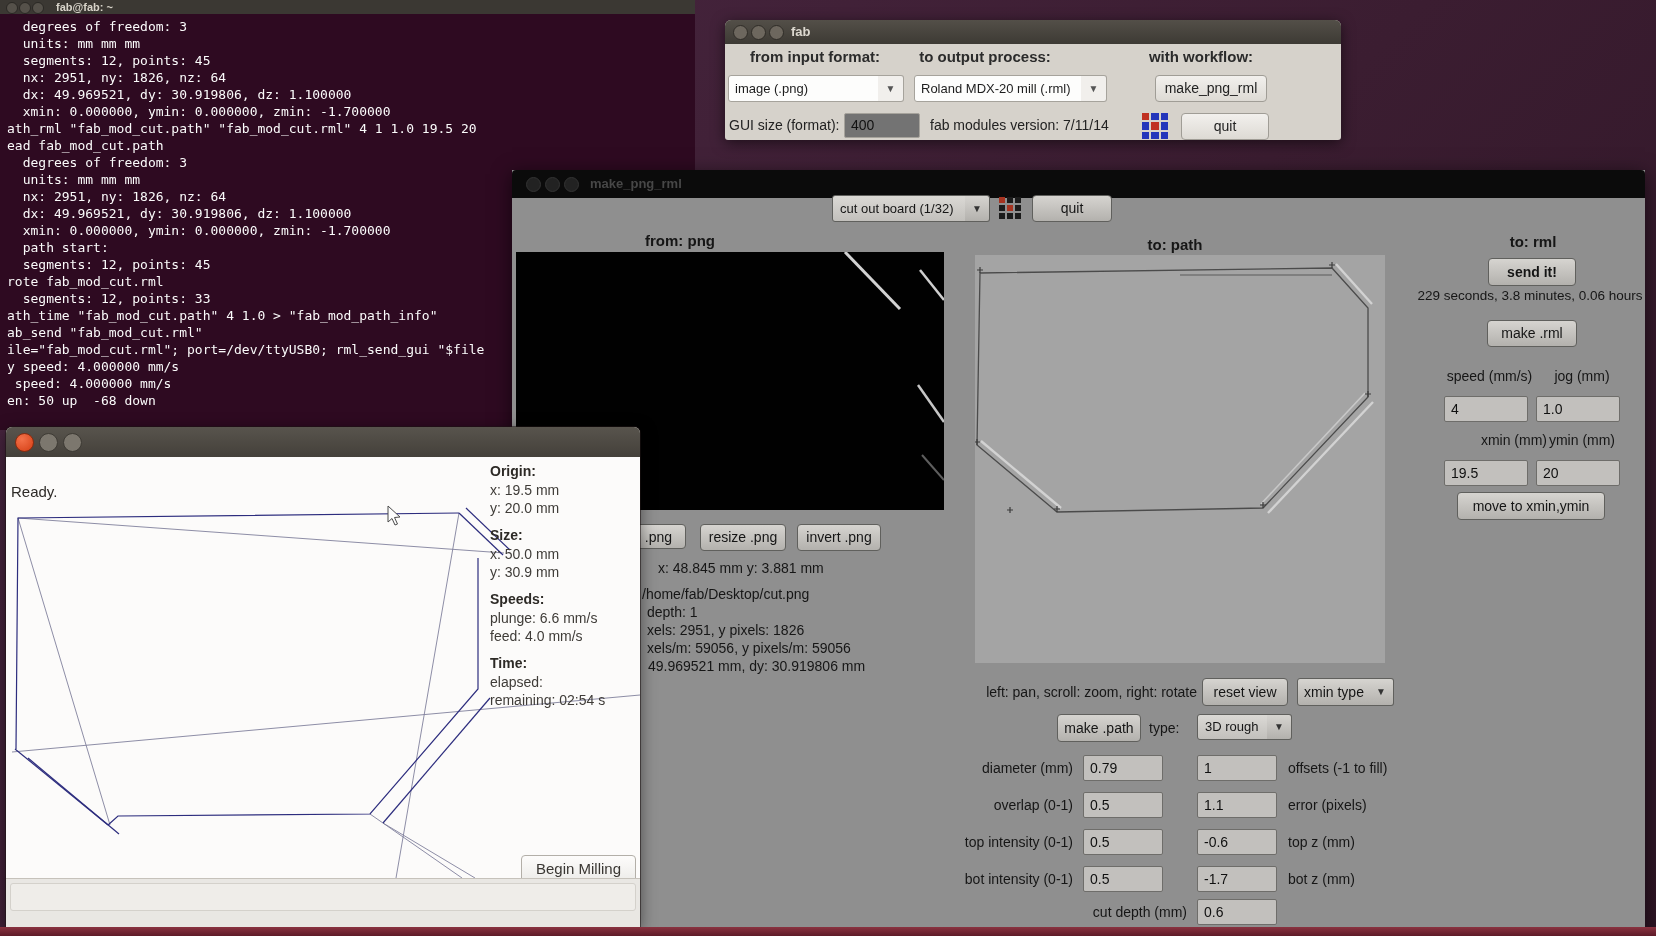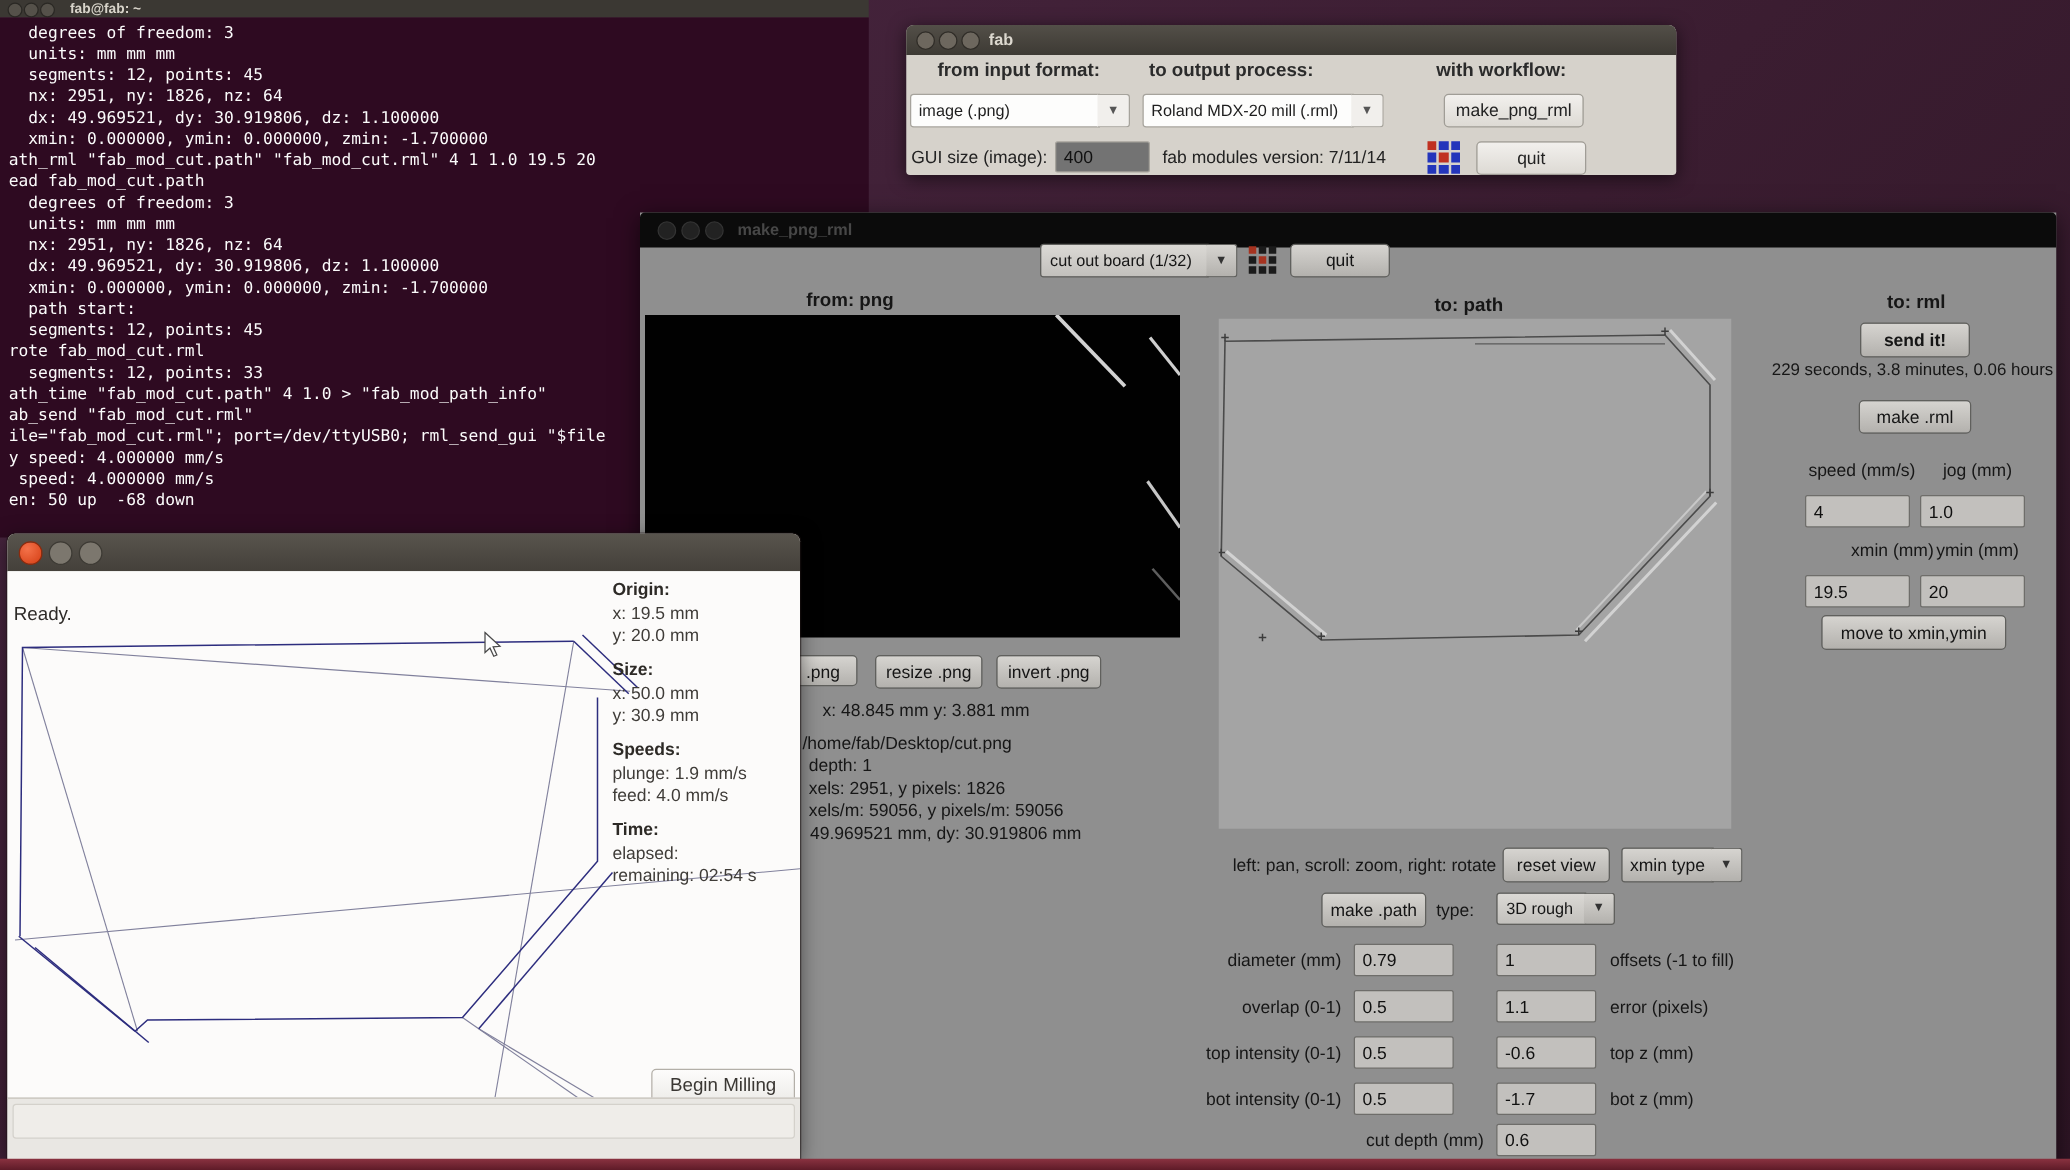--- a/index.html
+++ b/index.html
@@ -118,21 +118,21 @@
       <span class="wtitle">fab</span>
     </div>
     <div class="flabel" style="left:10px;top:28px;width:160px">from input format:</div>
     <div class="flabel" style="left:180px;top:28px;width:160px">to output process:</div>
     <div class="flabel" style="left:406px;top:28px;width:140px">with workflow:</div>
     <div class="fsel" style="left:3px;top:55px;width:144px">image (.png)</div>
     <div class="fselarrow" style="left:153px;top:55px">▼</div>
     <div class="fsel" style="left:189px;top:55px;width:161px">Roland MDX-20 mill (.rml)</div>
     <div class="fselarrow" style="left:356px;top:55px">▼</div>
     <div class="fbtn btxt" style="left:430px;top:55px;width:110px">make_png_rml</div>
-    <div class="ftext" style="left:4px;top:97px">GUI size (image):</div>
+    <div class="ftext" style="left:4px;top:97px">GUI size (format):</div>
     <div class="finput" style="left:119px;top:93px;width:68px">400</div>
     <div class="ftext" style="left:205px;top:97px">fab modules version: 7/11/14</div>
     <div class="fablogo" style="left:417px;top:93px;width:26px;height:26px">
       <i style="background:#c03121"></i>
         <i style="background:#2335bb"></i>
         <i style="background:#2335bb"></i>
       <i style="background:#2335bb"></i>
         <i style="background:#c03121"></i>
         <i style="background:#2335bb"></i>
       <i style="background:#2335bb"></i>
@@ -285,21 +285,21 @@
       </svg>
     </div>
 
     <div class="minfo hd" style="top:36px">Origin:</div>
     <div class="minfo" style="top:55px">x: 19.5 mm</div>
     <div class="minfo" style="top:73px">y: 20.0 mm</div>
     <div class="minfo hd" style="top:100px">Size:</div>
     <div class="minfo" style="top:119px">x: 50.0 mm</div>
     <div class="minfo" style="top:137px">y: 30.9 mm</div>
     <div class="minfo hd" style="top:164px">Speeds:</div>
-    <div class="minfo" style="top:183px">plunge: 1.9 mm/s</div>
+    <div class="minfo" style="top:183px">plunge: 6.6 mm/s</div>
     <div class="minfo" style="top:201px">feed: 4.0 mm/s</div>
     <div class="minfo hd" style="top:228px">Time:</div>
     <div class="minfo" style="top:247px">elapsed:</div>
     <div class="minfo" style="top:265px">remaining: 02:54 s</div>
 
     <div id="beginbtn">Begin Milling</div>
 
     <div class="statusbar">
       <div class="inner"></div>
     </div>

